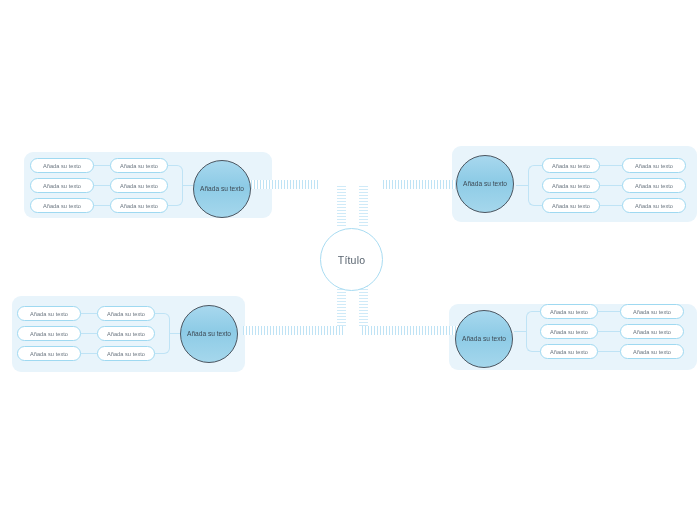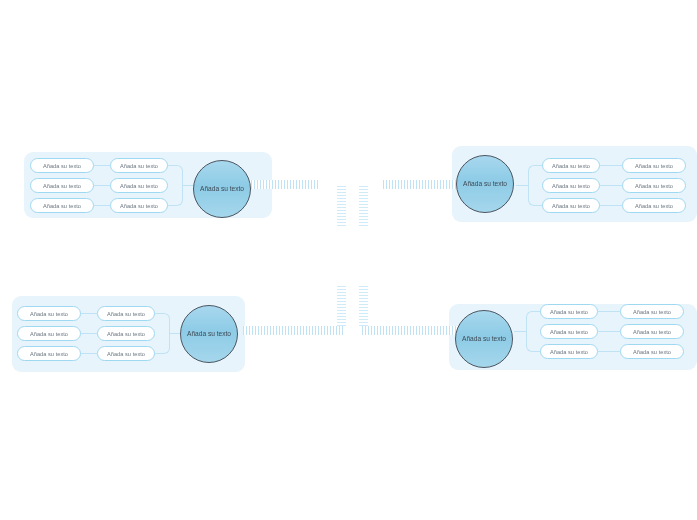--- a/index.html
+++ b/index.html
@@ -169,20 +169,23 @@
 
   <div class="trunk trunk-h trunk-left"></div>
   <div class="trunk trunk-h trunk-right"></div>
   <div class="trunk trunk-v trunk-tl-v"></div>
   <div class="trunk trunk-v trunk-tr-v"></div>
   <div class="trunk trunk-v trunk-bl-v"></div>
   <div class="trunk trunk-v trunk-br-v"></div>
   <div class="trunk trunk-h trunk-bl-h"></div>
   <div class="trunk trunk-h trunk-br-h"></div>
 
+  <div class="center-node">
+    <span class="label">Título</span>
+  </div>
 
   <div class="hub hub-tl">
     <span class="label">Añada su texto</span>
   </div>
 
   <div class="pill pill-w-b" style="left:110px; top:158px;">
     <span class="label">Añada su texto</span>
   </div>
   <div class="pill pill-w-b" style="left:110px; top:178px;">
     <span class="label">Añada su texto</span>

